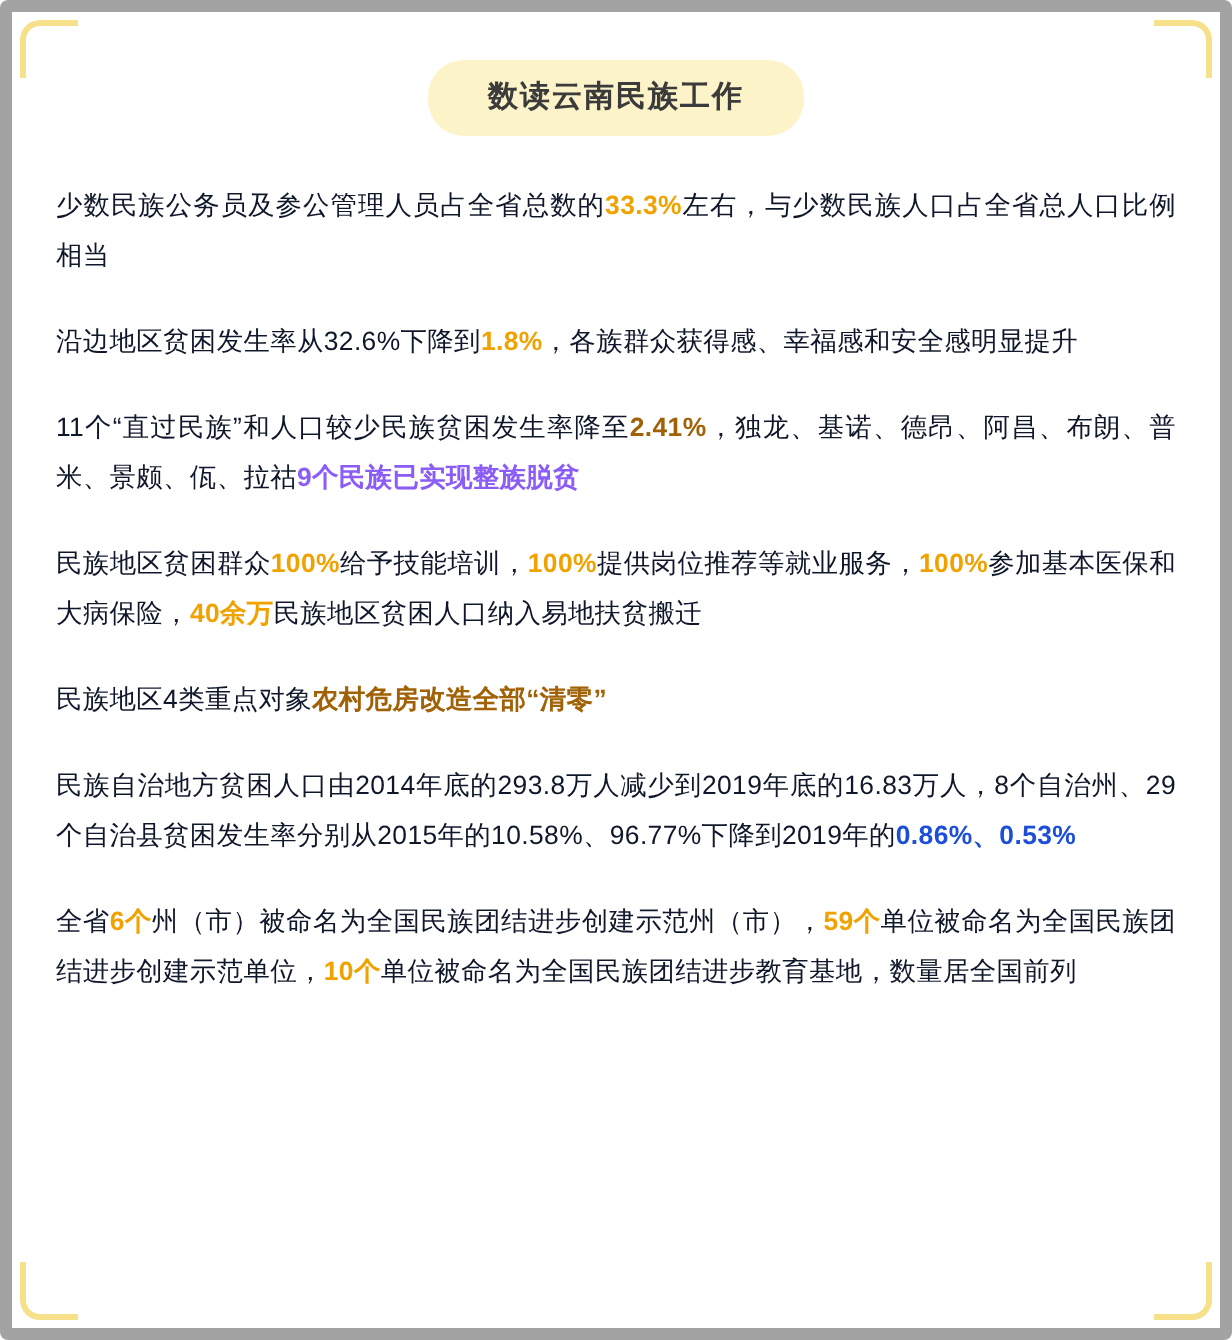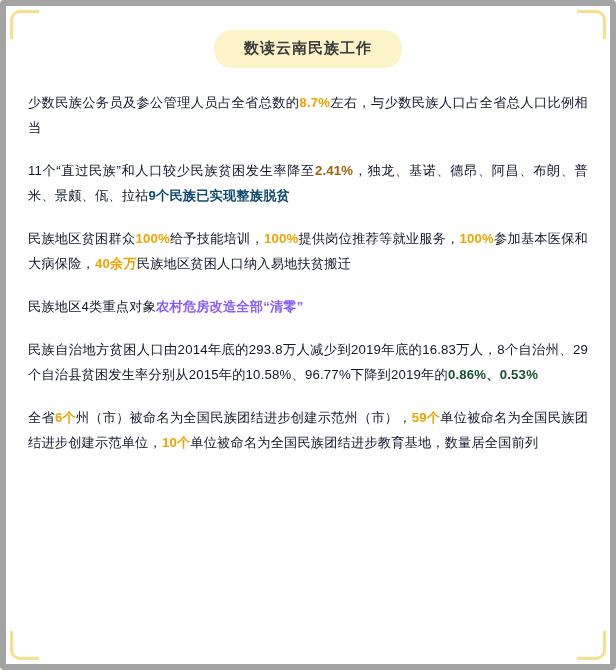--- a/index.html
+++ b/index.html
@@ -78,20 +78,21 @@
   <span class="corner tl"></span>
   <span class="corner tr"></span>
   <span class="corner bl"></span>
   <span class="corner br"></span>
 
   <div id="title-wrap">
     <div id="title-badge">数读云南民族工作</div>
   </div>
 
   <div id="content">
-      <div class="para"><span class="hl-plain">少数民族公务员及参公管理人员占全省总数的</span><span class="hl" style="color: rgb(240, 162, 0);">8.7%</span><span class="hl-plain">左右，与少数民族人口占全省总人口比例相当</span></div>
-      <div class="para"><span class="hl-plain">11个“直过民族”和人口较少民族贫困发生率降至</span><span class="hl" style="color: #a16207;">2.41%</span><span class="hl-plain">，独龙、基诺、德昂、阿昌、布朗、普米、景颇、佤、拉祜</span><span class="hl" style="color: #0c4a6e;">9个民族已实现整族脱贫</span></div>
+      <div class="para"><span class="hl-plain">少数民族公务员及参公管理人员占全省总数的</span><span class="hl" style="color: rgb(240, 162, 0);">33.3%</span><span class="hl-plain">左右，与少数民族人口占全省总人口比例相当</span></div>
+      <div class="para"><span class="hl-plain">沿边地区贫困发生率从32.6%下降到</span><span class="hl" style="color: rgb(240, 162, 0);">1.8%</span><span class="hl-plain">，各族群众获得感、幸福感和安全感明显提升</span></div>
+      <div class="para"><span class="hl-plain">11个“直过民族”和人口较少民族贫困发生率降至</span><span class="hl" style="color: #a16207;">2.41%</span><span class="hl-plain">，独龙、基诺、德昂、阿昌、布朗、普米、景颇、佤、拉祜</span><span class="hl" style="color: #8b5cf6;">9个民族已实现整族脱贫</span></div>
       <div class="para"><span class="hl-plain">民族地区贫困群众</span><span class="hl" style="color: rgb(240, 162, 0);">100%</span><span class="hl-plain">给予技能培训，</span><span class="hl" style="color: rgb(240, 162, 0);">100%</span><span class="hl-plain">提供岗位推荐等就业服务，</span><span class="hl" style="color: rgb(240, 162, 0);">100%</span><span class="hl-plain">参加基本医保和大病保险，</span><span class="hl" style="color: rgb(240, 162, 0);">40余万</span><span class="hl-plain">民族地区贫困人口纳入易地扶贫搬迁</span></div>
-      <div class="para"><span class="hl-plain">民族地区4类重点对象</span><span class="hl" style="color: #8b5cf6;">农村危房改造全部“清零”</span></div>
-      <div class="para"><span class="hl-plain">民族自治地方贫困人口由2014年底的293.8万人减少到2019年底的16.83万人，8个自治州、29个自治县贫困发生率分别从2015年的10.58%、96.77%下降到2019年的</span><span class="hl" style="color: #14532d;">0.86%、0.53%</span></div>
+      <div class="para"><span class="hl-plain">民族地区4类重点对象</span><span class="hl" style="color: #a16207;">农村危房改造全部“清零”</span></div>
+      <div class="para"><span class="hl-plain">民族自治地方贫困人口由2014年底的293.8万人减少到2019年底的16.83万人，8个自治州、29个自治县贫困发生率分别从2015年的10.58%、96.77%下降到2019年的</span><span class="hl" style="color: #1d4ed8;">0.86%、0.53%</span></div>
       <div class="para"><span class="hl-plain">全省</span><span class="hl" style="color: rgb(240, 162, 0);">6个</span><span class="hl-plain">州（市）被命名为全国民族团结进步创建示范州（市），</span><span class="hl" style="color: rgb(240, 162, 0);">59个</span><span class="hl-plain">单位被命名为全国民族团结进步创建示范单位，</span><span class="hl" style="color: rgb(240, 162, 0);">10个</span><span class="hl-plain">单位被命名为全国民族团结进步教育基地，数量居全国前列</span></div>
     </div>
 </div>
 
 </body></html>

